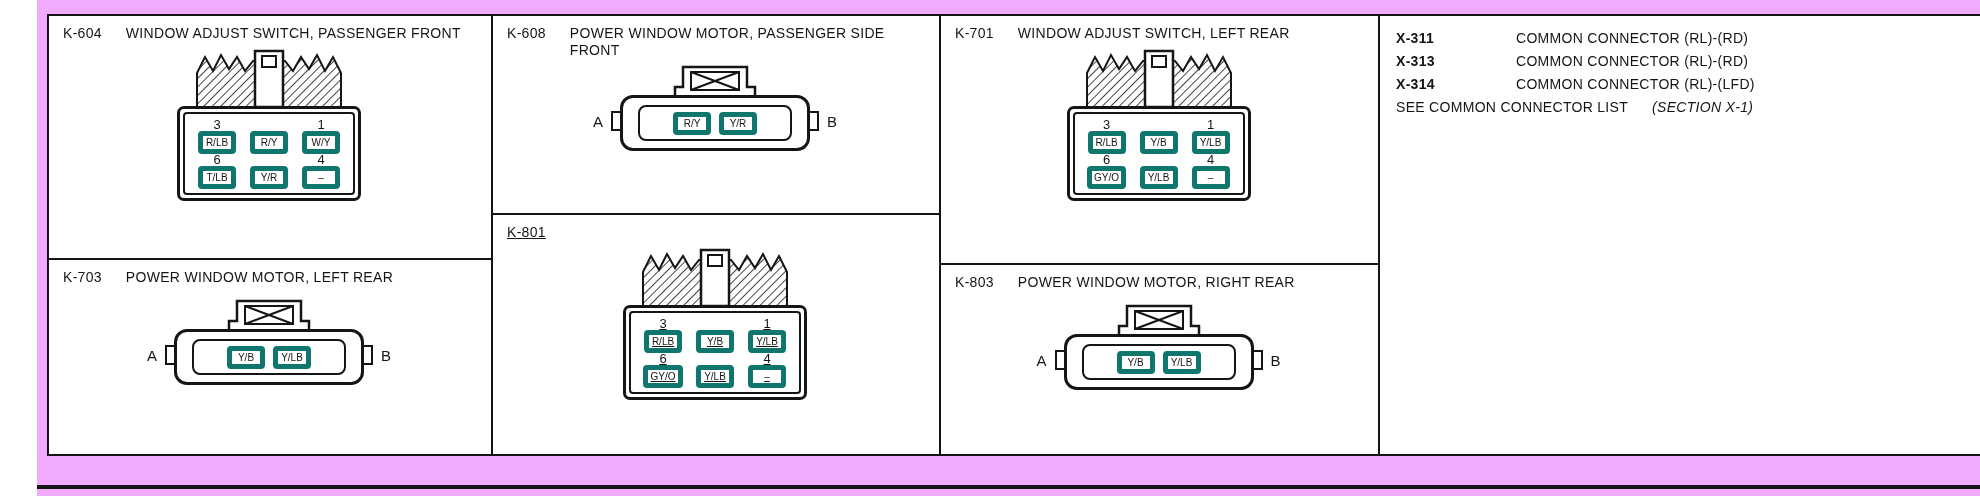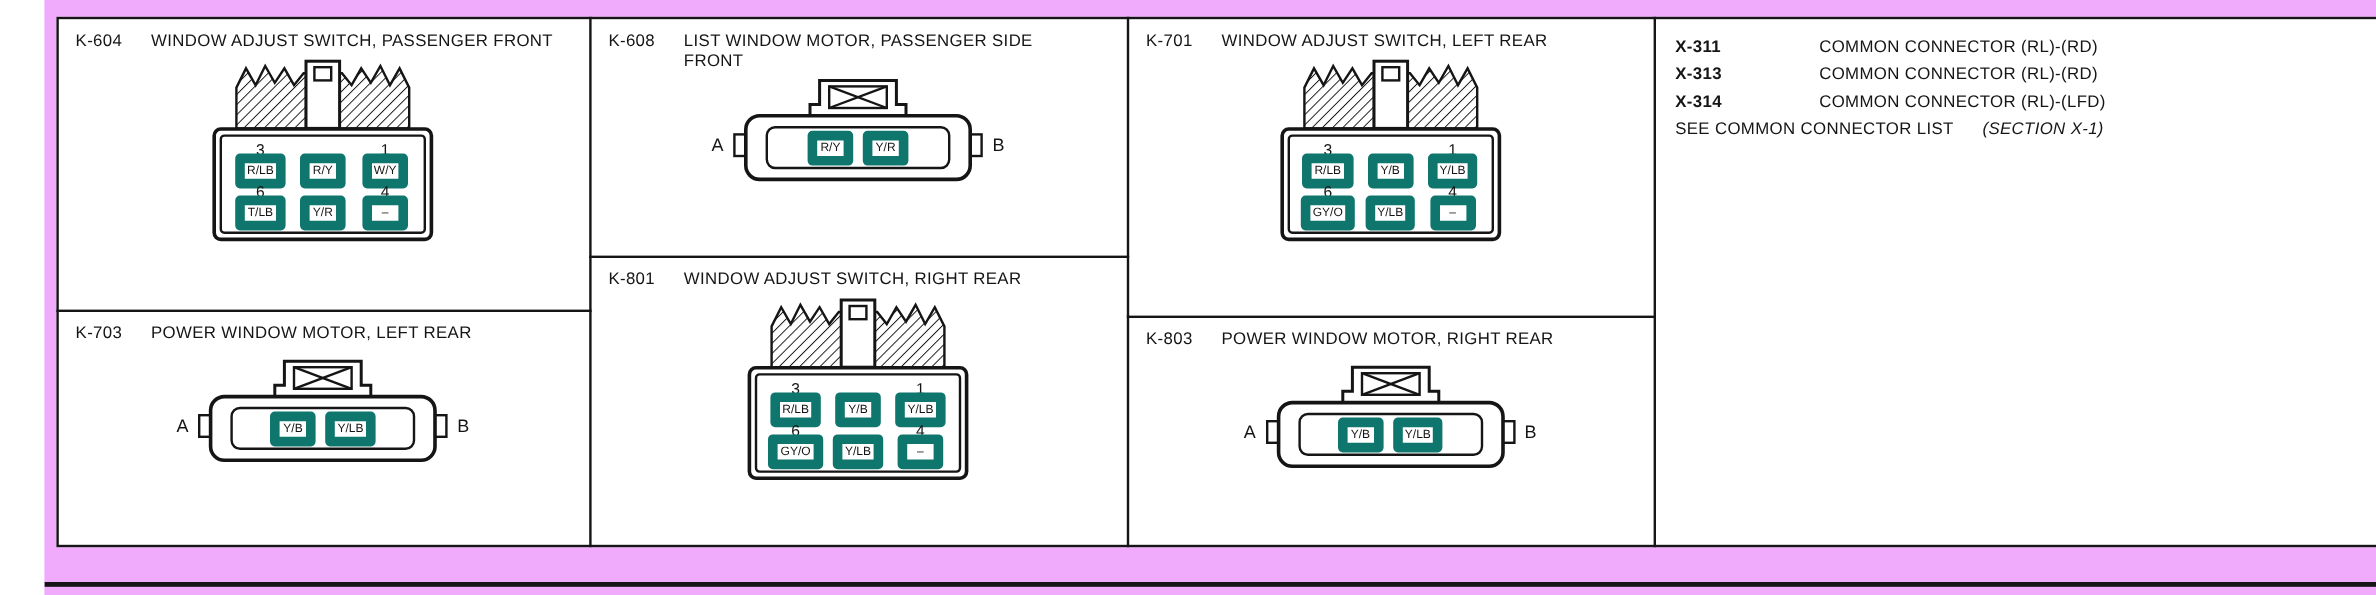--- a/index.html
+++ b/index.html
@@ -51,21 +51,21 @@
     border: 2px solid #151515; border-radius: 4px;
     padding: 3px 6px 6px 6px;
     display: grid;
     grid-template-columns: repeat(3, 1fr);
     grid-template-rows: 16px 19px 16px 19px;
     align-items: center; justify-items: center;
   }
   .pin-num { font-size: 13px; line-height: 14px; }
   .pin-box {
     display: inline-block;
-    border: 8px solid #0f766e; border-radius: 4px;
+    border: 5px solid #0f766e; border-radius: 4px;
     min-width: 38px; text-align: center;
     font-size: 10px; line-height: 13px;
     background: #ffffff; padding: 0 2px;
     box-sizing: border-box;
   }
   
   .motor-conn { width: 190px; margin: 14px auto 0; }
   .motor-draw { position: relative; width: 190px; height: 92px; }
   .motor-top { position: absolute; left: 50%; top: 0; transform: translateX(-50%); z-index: 0; }
   .motor-body {
@@ -176,21 +176,21 @@
         </div>
         <span class="motor-letter right">B</span>
       </div>
     </div>
   </div>
 
   <div class="region" style="left:456px; top:16px; width:444px; height:195px;">
     <div class="region-label">
       <span>K-608</span>
       <span class="title-block">
-        <span>LIST WINDOW MOTOR,  PASSENGER SIDE</span>
+        <span>POWER WINDOW MOTOR,  PASSENGER SIDE</span>
         <span>FRONT</span>
       </span>
     </div>
     <div class="motor-conn" style="margin-top:6px;">
       <div class="motor-draw">
         <span class="motor-letter left">A</span>
         <svg class="motor-top" width="92" height="32" viewBox="0 0 92 32">
           <path d="M6,32 V22 H14 V2 H78 V22 H86 V32" fill="#ffffff" stroke="#151515" stroke-width="2.5"></path>
           <rect x="22" y="7" width="48" height="18" fill="none" stroke="#151515" stroke-width="2"></rect>
           <line x1="22" y1="7" x2="70" y2="25" stroke="#151515" stroke-width="2"></line>
@@ -202,24 +202,23 @@
           <div class="motor-inner">
             <span class="pin-box">R/Y</span>
             <span class="pin-box">Y/R</span>
           </div>
         </div>
         <span class="motor-letter right">B</span>
       </div>
     </div>
   </div>
 
-  <div class="region" style="left:456px; top:215px; width:444px; height:239px;">
+  <div class="region" style="left:456px; top:215px; width:444px; height:239px;text-decoration:underline;">
     <div class="region-label">
       <span>K-801</span>
-      <span>WINDOW ADJUST SWITCH, RIGHT REAR</span>
     </div>
     <div class="switch-conn">
       <svg class="switch-top" width="200" height="62" viewBox="0 0 200 62">
           <use href="#switch-top-def"></use>
         </svg>
       <div class="switch-body">
         <div class="switch-body-inner">
           <span class="pin-num">3</span>
           <span class="pin-num"></span>
           <span class="pin-num">1</span>

